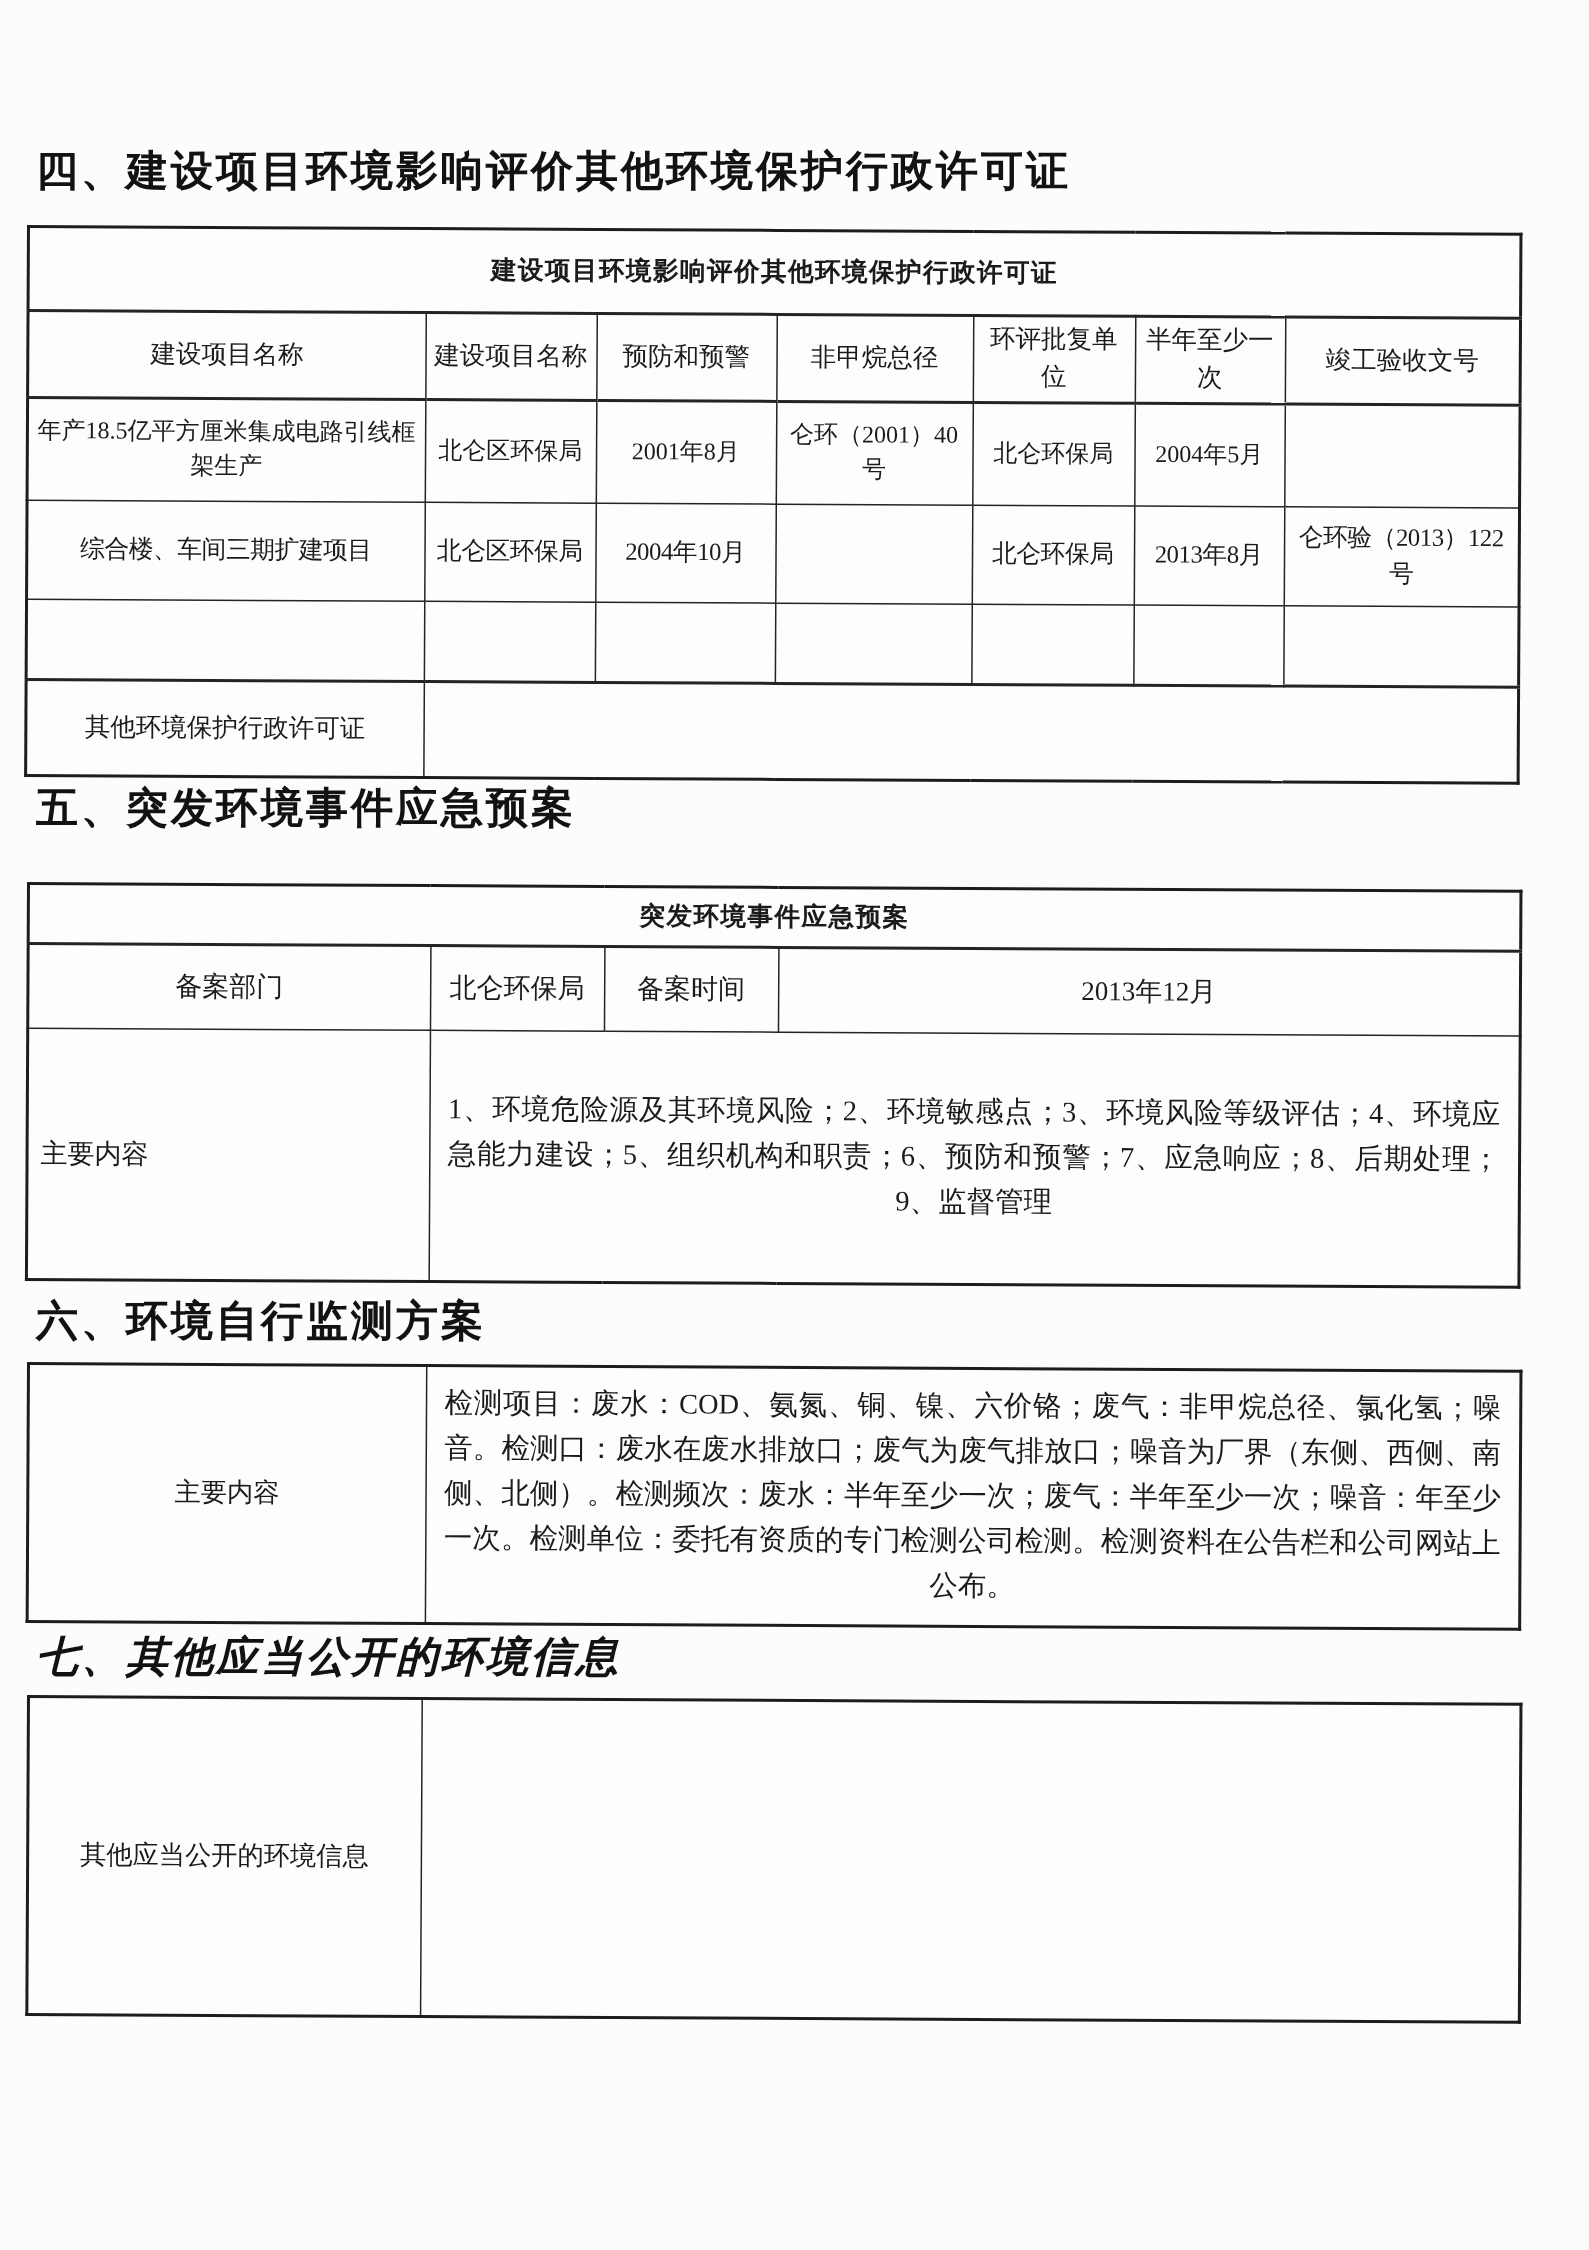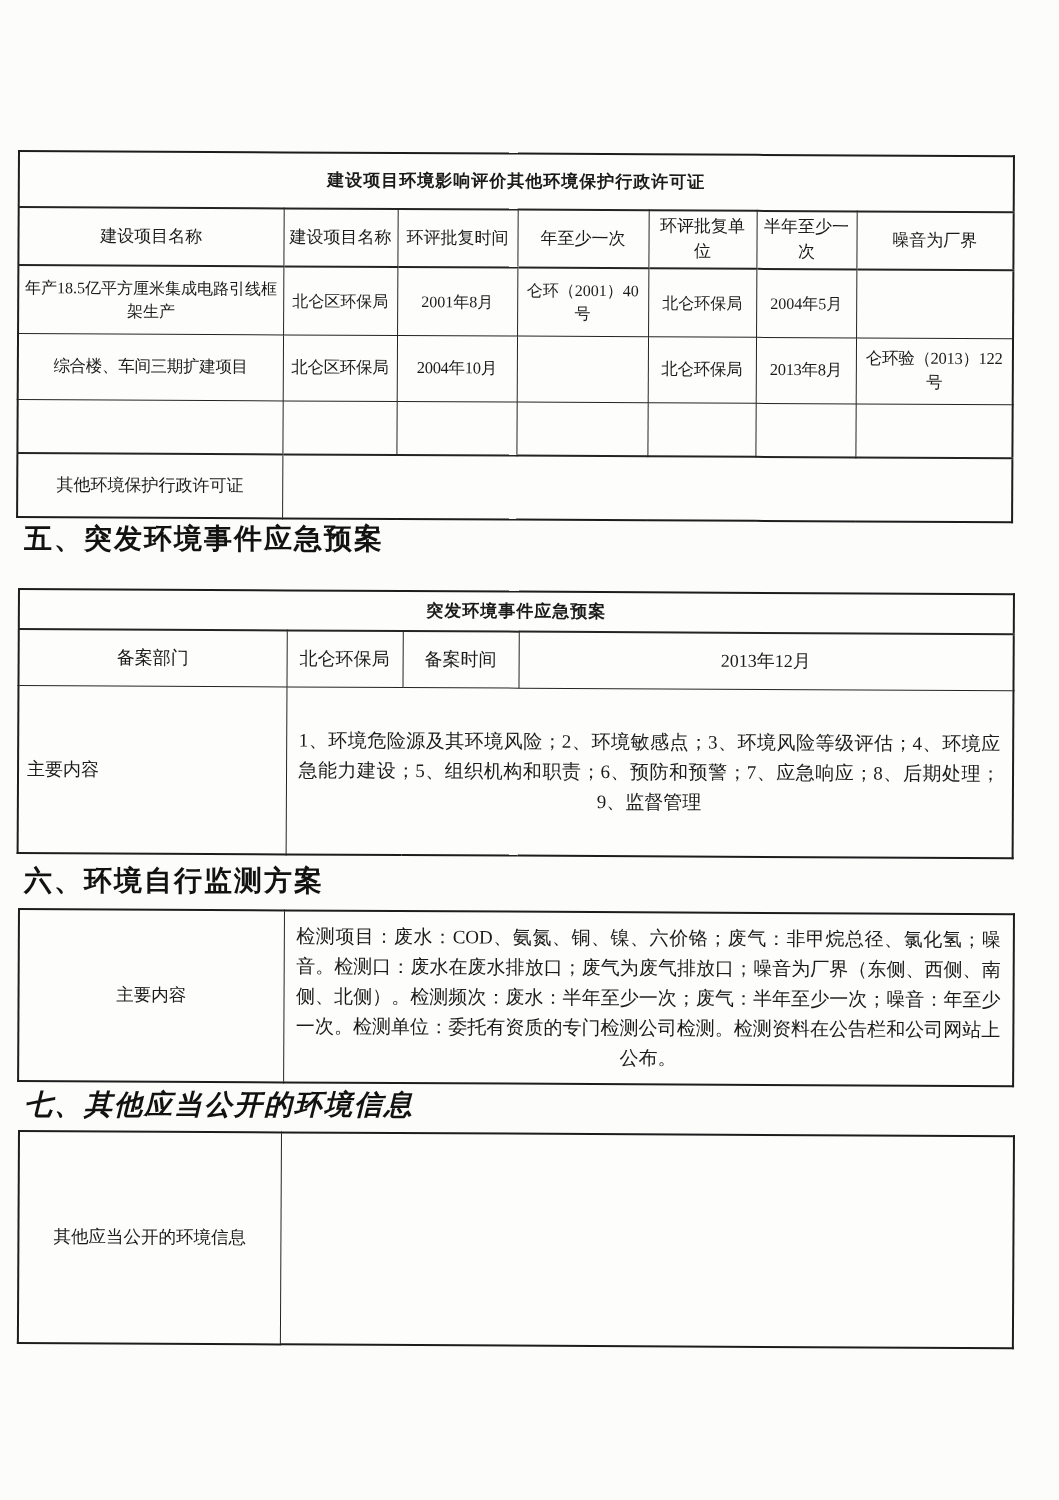--- a/index.html
+++ b/index.html
@@ -93,43 +93,44 @@
     font-size: 19px !important;
     line-height: 30px !important;
     padding: 6px 12px !important;
   }
 </style>
 </head>
 <body>
 
 <div class="page">
 
+  <h1 class="sec-heading" id="heading-4">四、建设项目环境影响评价其他环境保护行政许可证</h1>
 
   <table class="tbl" id="table-permits">
     <colgroup>
       <col style="width:265px">
         <col style="width:114px">
         <col style="width:120px">
       <col style="width:131px">
         <col style="width:108px">
         <col style="width:100px">
       <col style="width:157px">
     </colgroup>
     <tbody>
         <tr class="title-row">
       <td colspan="7" class="tbl-title-cell">建设项目环境影响评价其他环境保护行政许可证</td>
     </tr>
     <tr class="head-row">
       <td>建设项目名称</td>
       <td>建设项目名称</td>
-      <td>环评批复时间</td>
-      <td>年至少一次</td>
+      <td>预防和预警</td>
+      <td>非甲烷总径</td>
       <td>环评批复单位</td>
       <td>半年至少一次</td>
-      <td>噪音为厂界</td>
+      <td>竣工验收文号</td>
     </tr>
     <tr class="row-1">
       <td>年产18.5亿平方厘米集成电路引线框架生产</td>
       <td>北仑区环保局</td>
       <td>2001年8月</td>
       <td>仑环（2001）40号</td>
       <td>北仑环保局</td>
       <td>2004年5月</td>
       <td></td>
     </tr>

